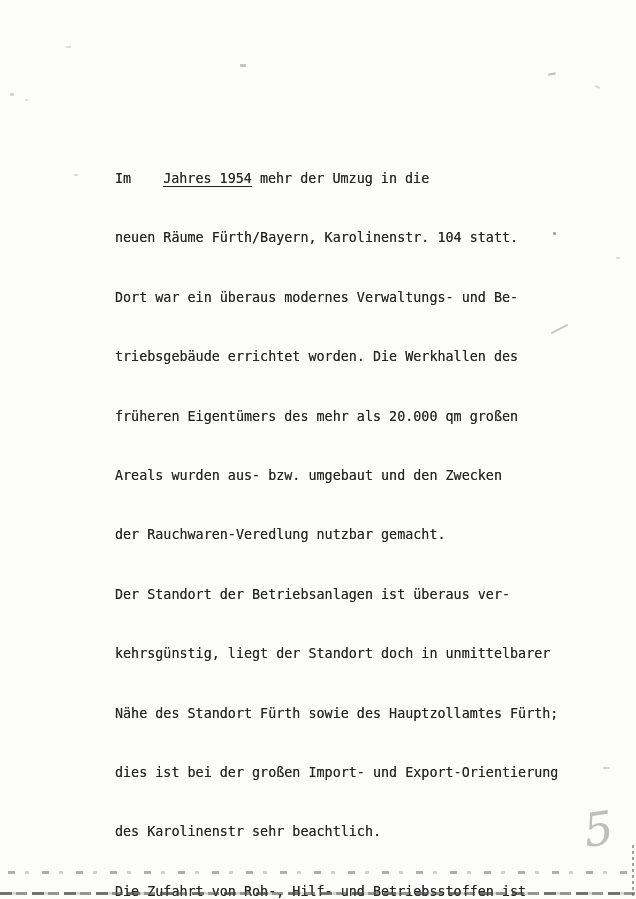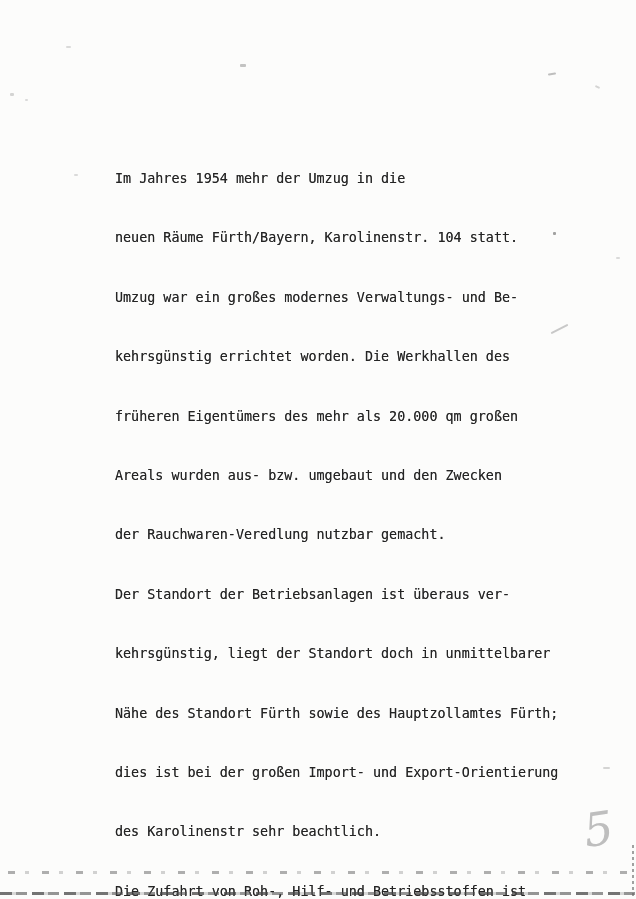--- a/index.html
+++ b/index.html
@@ -18,22 +18,24 @@
     top: 70px;
     font-size: 13.4px;
     line-height: 19.8px;
     color: #242424;
     text-shadow: 0 0 0.6px rgba(30,30,30,0.6);
     white-space: pre;
   }
   .para { margin: 0; }
   .line { height: 19.8px; }
   .underlined {
+    text-decoration: underline;
     text-decoration-thickness: 1px;
     text-underline-offset: 3px;
+    margin-left: 24px;
   }
   .handwritten-5 {
     position: absolute;
     left: 584px;
     top: 802px;
     font-family: "DejaVu Serif", serif;
     font-style: italic;
     font-size: 46px;
     color: #9e9e9e;
     opacity: 0.65;
@@ -80,22 +82,22 @@
 </head>
 <body>
 
 <div class="page">
 
   <div class="text-block">
 
     <div class="para para-1">
       <div class="line"><span>Im </span><span class="underlined">Jahres 1954</span><span> mehr der Umzug in die</span></div>
       <div class="line">neuen Räume Fürth/Bayern, Karolinenstr. 104 statt.</div>
-      <div class="line">Umzug war ein großes modernes Verwaltungs- und Be-</div>
-      <div class="line">kehrsgünstig errichtet worden. Die Werkhallen des</div>
+      <div class="line">Dort war ein überaus modernes Verwaltungs- und Be-</div>
+      <div class="line">triebsgebäude errichtet worden. Die Werkhallen des</div>
       <div class="line">früheren Eigentümers des mehr als 20.000 qm großen</div>
       <div class="line">Areals wurden aus- bzw. umgebaut und den Zwecken</div>
       <div class="line">der Rauchwaren-Veredlung nutzbar gemacht.</div>
       <div class="line">Der Standort der Betriebsanlagen ist überaus ver-</div>
       <div class="line">kehrsgünstig, liegt der Standort doch in unmittelbarer</div>
       <div class="line">Nähe des Standort Fürth sowie des Hauptzollamtes Fürth;</div>
       <div class="line">dies ist bei der großen Import- und Export-Orientierung</div>
       <div class="line">des Karolinenstr sehr beachtlich.</div>
       <div class="line">Die Zufahrt von Roh-, Hilf- und Betriebsstoffen ist</div>
       

